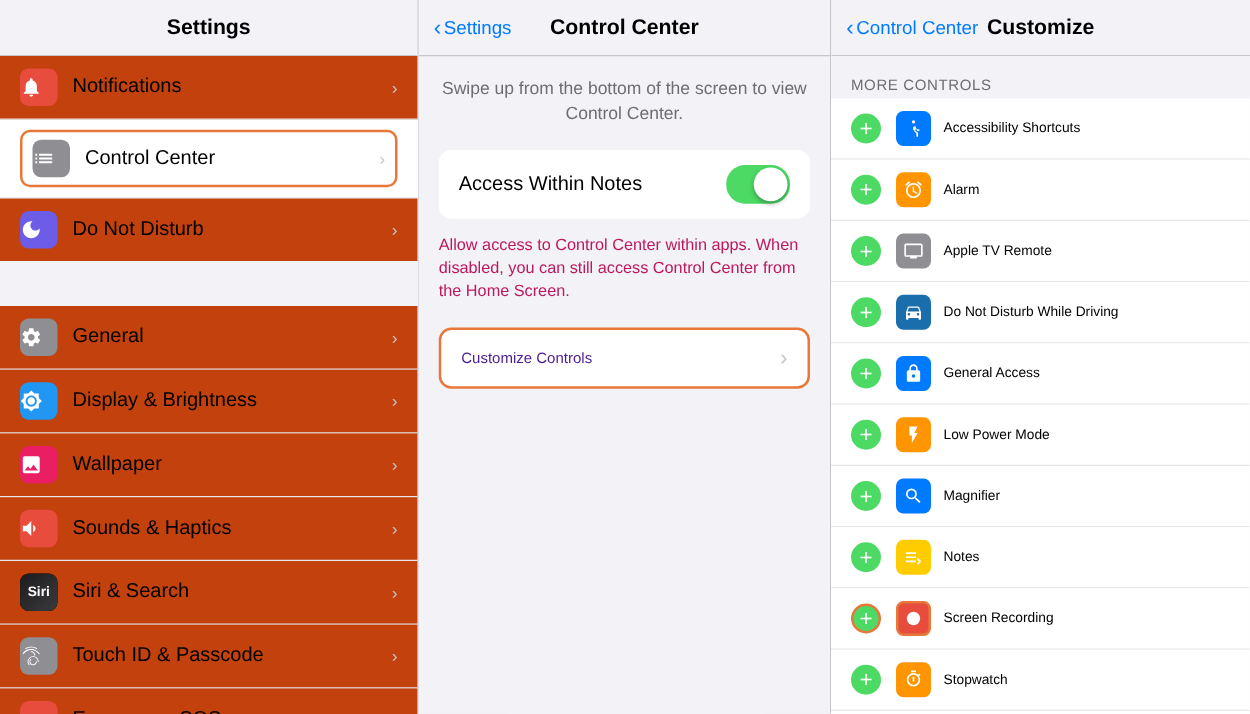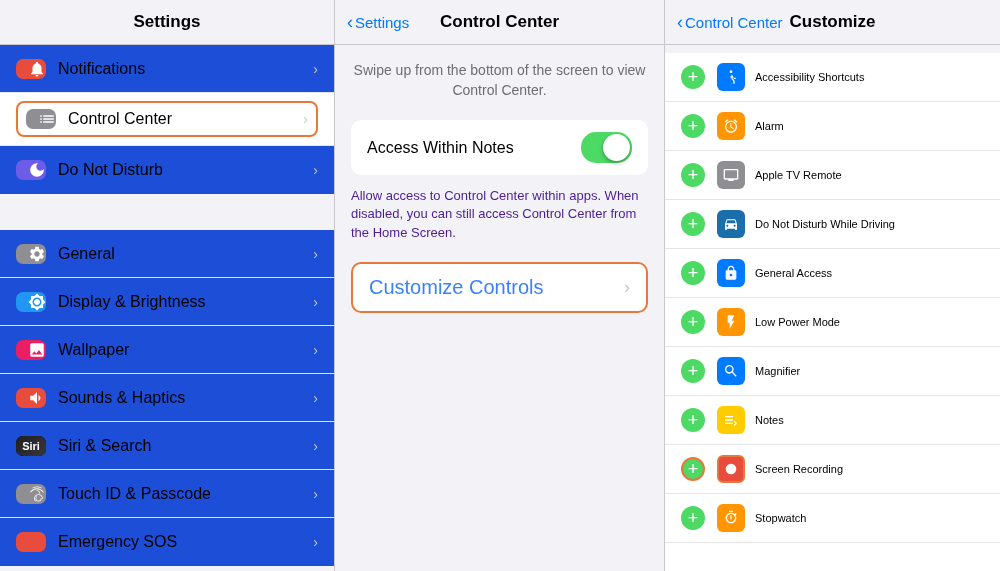--- a/index.html
+++ b/index.html
@@ -35,36 +35,36 @@
     .section-divider {
       height: 36px;
       background: #f2f2f7;
     }
 
     .settings-item {
       display: flex;
       align-items: center;
       padding: 10px 16px;
       border-bottom: 1px solid #e5e5ea;
-      background: #1d4ed8;
+      background: #c2410c;
       cursor: pointer;
       min-height: 48px;
     }
 
     .settings-item:last-child {
       border-bottom: none;
     }
 
     .item-icon {
       width: 30px;
-      height: 20px;
+      height: 30px;
       border-radius: 7px;
       display: flex;
       align-items: center;
-      justify-content: flex-end;
+      justify-content: flex-start;
       margin-right: 12px;
       flex-shrink: 0;
     }
 
     .item-label {
       flex: 1;
       font-size: 16px;
       color: #000;
     }
 
@@ -159,39 +159,39 @@
       background: #fff;
       border-radius: 50%;
       position: absolute;
       top: 2px;
       right: 2px;
       box-shadow: 0 2px 4px rgba(0,0,0,0.3);
     }
 
     .cc-description-small {
       font-size: 13px;
-      color: #4c1d95;
+      color: #be185d;
       line-height: 1.4;
       margin-bottom: 20px;
     }
 
     .cc-customize-row {
       background: #fff;
       border-radius: 10px;
       padding: 12px 16px;
       display: flex;
       align-items: center;
       border: 2px solid #e8783a;
       cursor: pointer;
     }
 
     .cc-customize-label {
       flex: 1;
-      font-size: 20px;
-      color: #3b82f6;
+      font-size: 12px;
+      color: #4c1d95;
     }
 
     
     .panel-customize {
       width: 335px;
       background: #f2f2f7;
       display: flex;
       flex-direction: column;
       overflow: hidden;
     }
@@ -425,20 +425,21 @@
 <div class="panel-customize">
   <div class="panel-header-nav">
     <div class="back-btn">
       <span class="back-chevron">‹</span>
       <span>Control Center</span>
     </div>
     <span class="panel-title">Customize</span>
   </div>
 
   <div style="background:#f2f2f7; padding-top:8px; overflow-y:auto; flex:1;">
+    <div class="customize-section-header">MORE CONTROLS</div>
 
     <div class="customize-list">
 
       <div class="customize-item">
         <div class="add-btn">+</div>
         <div class="customize-item-icon ic-blue">
           <svg width="16" height="16" viewBox="0 0 24 24" fill="white">
               <circle cx="12" cy="4" r="2"></circle>
               <path d="M12 22c.55 0 1-.45 1-1v-5.5l2.5 2.5V22h2v-4.5l-3.5-3.5c.5-.5.83-1.15.93-1.88L16.5 15H19v-2h-3l-2-4-2.5 1.5V13c0 .55.45 1 1 1h.5V22h-1z"></path>
             </svg>

